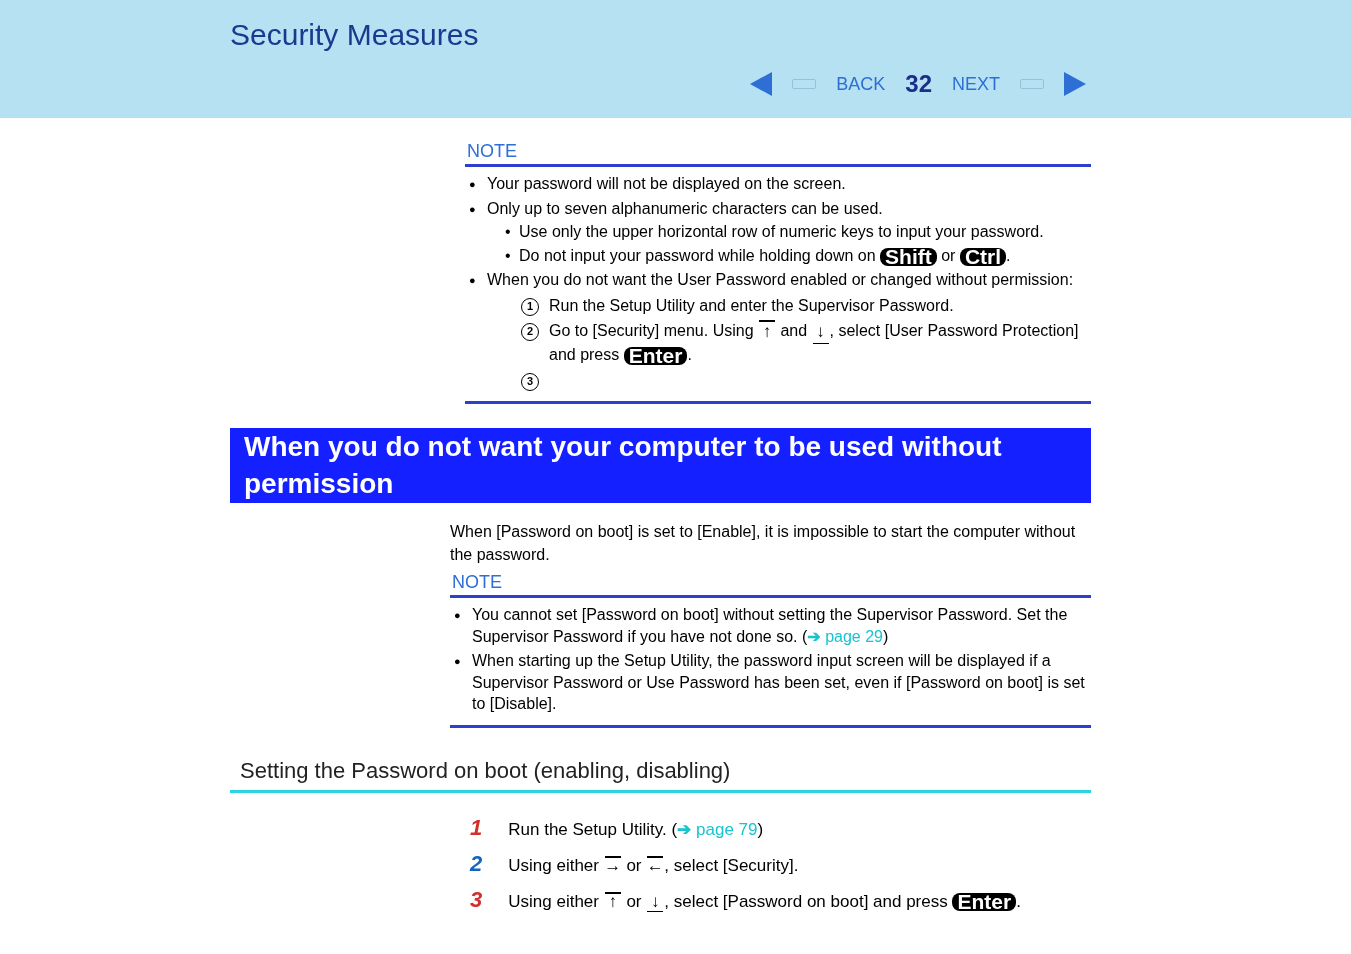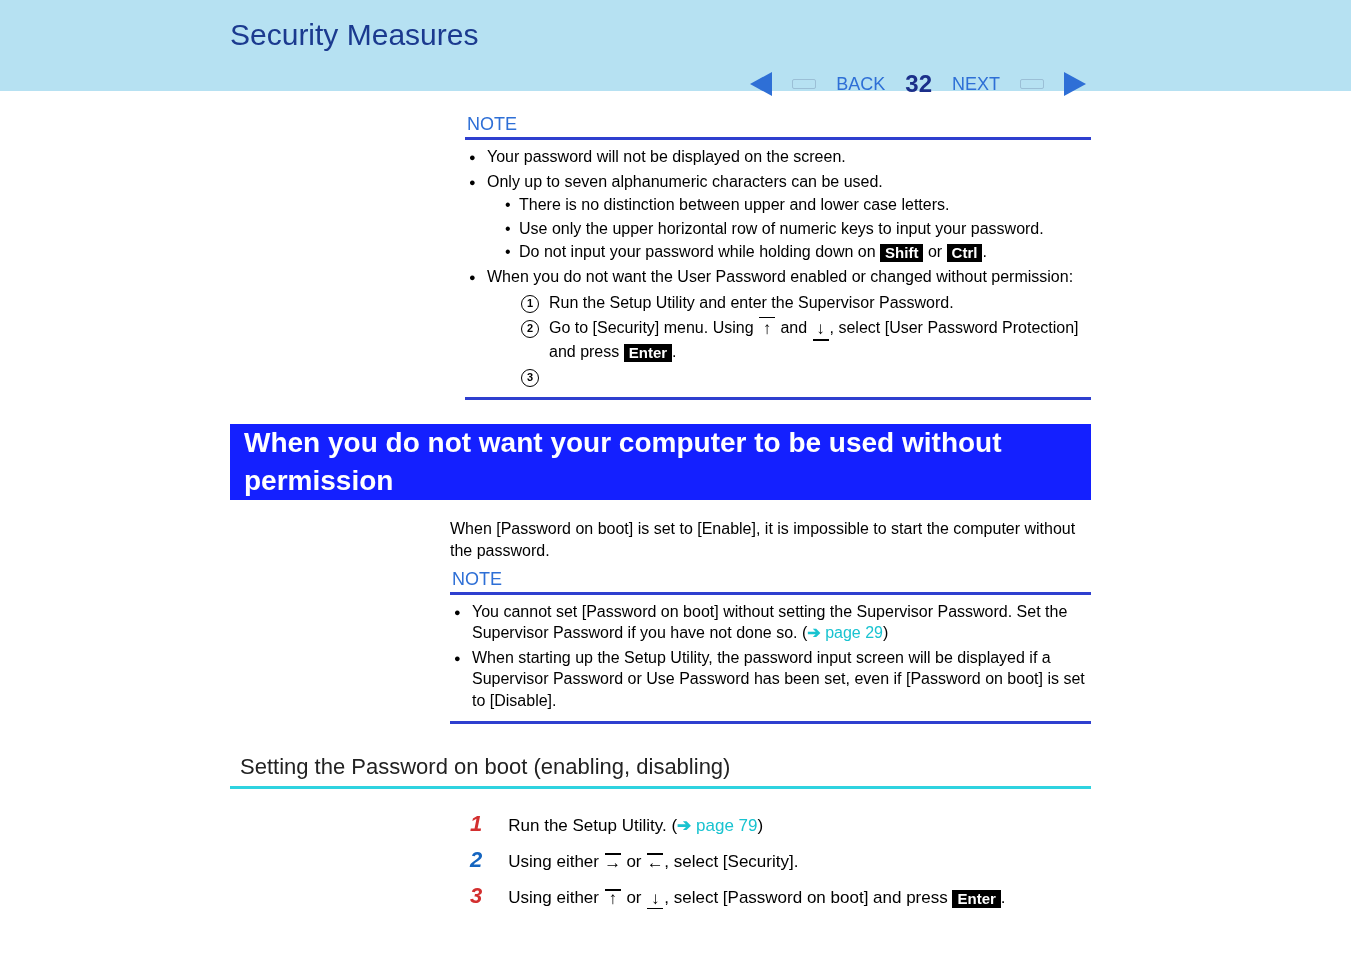--- a/index.html
+++ b/index.html
@@ -1,17 +1,17 @@
 <!DOCTYPE html>
 <html><head>
 <meta charset="utf-8">
 <style>
   body{margin:0;font-family:Arial,Helvetica,sans-serif;background:#fff;color:#000;font-size:16px}
   .page{width:1351px;height:954px;position:relative;overflow:hidden}
-  .hdr{background:#b6e1f2;height:91px;position:relative;padding:18px 10px 0 230px;box-sizing:border-box}
+  .hdr{background:#b6e1f2;height:118px;position:relative;padding:18px 10px 0 230px;box-sizing:border-box}
   .title{color:#1b3a8f;font-size:30px;font-weight:400}
   .nav{position:absolute;right:265px;top:70px;display:flex;align-items:center;gap:20px;font-size:18px}
   .arrow-left,.arrow-right{width:0;height:0;border-top:12px solid transparent;border-bottom:12px solid transparent}
   .arrow-left{border-right:22px solid #2e6fd6}
   .arrow-right{border-left:22px solid #2e6fd6}
   .back,.next{color:#2e6fd6;text-decoration:none}
   .pg{font-weight:bold;font-size:24px;color:#1b2f8a}
   .stem{width:22px;height:8px;background:#b6e1f2;border:1px solid #9bbfd6;border-radius:2px}
   .content{padding:15px 260px 0 465px}
   .content-narrow{padding-left:230px;padding-right:260px}
@@ -20,21 +20,21 @@
   .hr-cyan{height:3px;background:#2fd3e0;margin:6px 0 12px 0}
   ul.bul{list-style:none;padding:0;margin:3px 0 0 4px}
   ul.bul>li{position:relative;padding-left:18px;margin:3px 0;line-height:1.35}
   ul.bul>li:before{content:"●";position:absolute;left:0;top:0;font-size:11px;line-height:22px}
   ul.sub{list-style:none;padding:0;margin:2px 0 2px 18px}
   ul.sub>li{position:relative;padding-left:14px;line-height:1.35;margin:2px 0}
   ul.sub>li:before{content:"•";position:absolute;left:0;top:0}
   .ol{margin:4px 0 0 34px}
   .ol-row{display:flex;gap:10px;margin:3px 0;line-height:1.4}
   .circ{display:inline-block;min-width:16px;height:16px;border:1.5px solid #000;border-radius:50%;font-size:11px;text-align:center;line-height:15px;font-weight:bold;margin-top:3px}
-  .key{display:inline-block;background:#000;color:#fff;font-family:Arial,Helvetica,sans-serif;font-weight:900;font-size:15px;padding:0 5px;border-radius:0;line-height:18px;vertical-align:middle}
+  .key{display:inline-block;background:#000;color:#fff;font-family:Arial,Helvetica,sans-serif;font-weight:900;font-size:21px;padding:0 5px;border-radius:8px;line-height:18px;vertical-align:middle}
   .kbarrow{display:inline-block;width:18px;text-align:center;vertical-align:middle;font-size:17px;font-weight:bold;position:relative}
   .kbarrow:before{content:"";position:absolute;left:1px;right:1px;top:0;height:1.5px;background:#000}
   .kbarrow.dn:before{top:auto;bottom:0}
   .banner{background:#1420ff;color:#ffffff;font-size:28px;font-weight:bold;padding:0 14px;margin:24px 260px 18px 230px;line-height:1.35}
   .para{margin:0 0 6px 0;line-height:1.4}
   .sect-h{font-size:22px;color:#222;margin:30px 0 4px 10px}
   .link{color:#19c3d0;text-decoration:none}
   .link-arrow{color:#19c3d0;font-weight:bold}
   .steps{margin:22px 0 0 0}
   .step{display:flex;align-items:baseline;gap:26px;margin:10px 0}
@@ -60,21 +60,20 @@
 </div>
 
 <div class="content">
   <div class="note-label">NOTE</div>
   <div class="hr-thick"></div>
   <ul class="bul">
     <li>Your password will not be displayed on the screen.</li>
     <li>
       <span>Only up to seven alphanumeric characters can be used.</span>
       <ul class="sub">
-        <li>There is no distinction between upper and lower case letters.</li>
         <li>Use only the upper horizontal row of numeric keys to input your password.</li>
         <li>
           <span>Do not input your password while holding down on </span><span class="key">Shift</span><span> or </span><span class="key">Ctrl</span><span>.</span>
         </li>
       </ul>
     </li>
     <li>
       <span>When you do not want the User Password enabled or changed without permission:</span>
       <div class="ol">
         <div class="ol-row">

